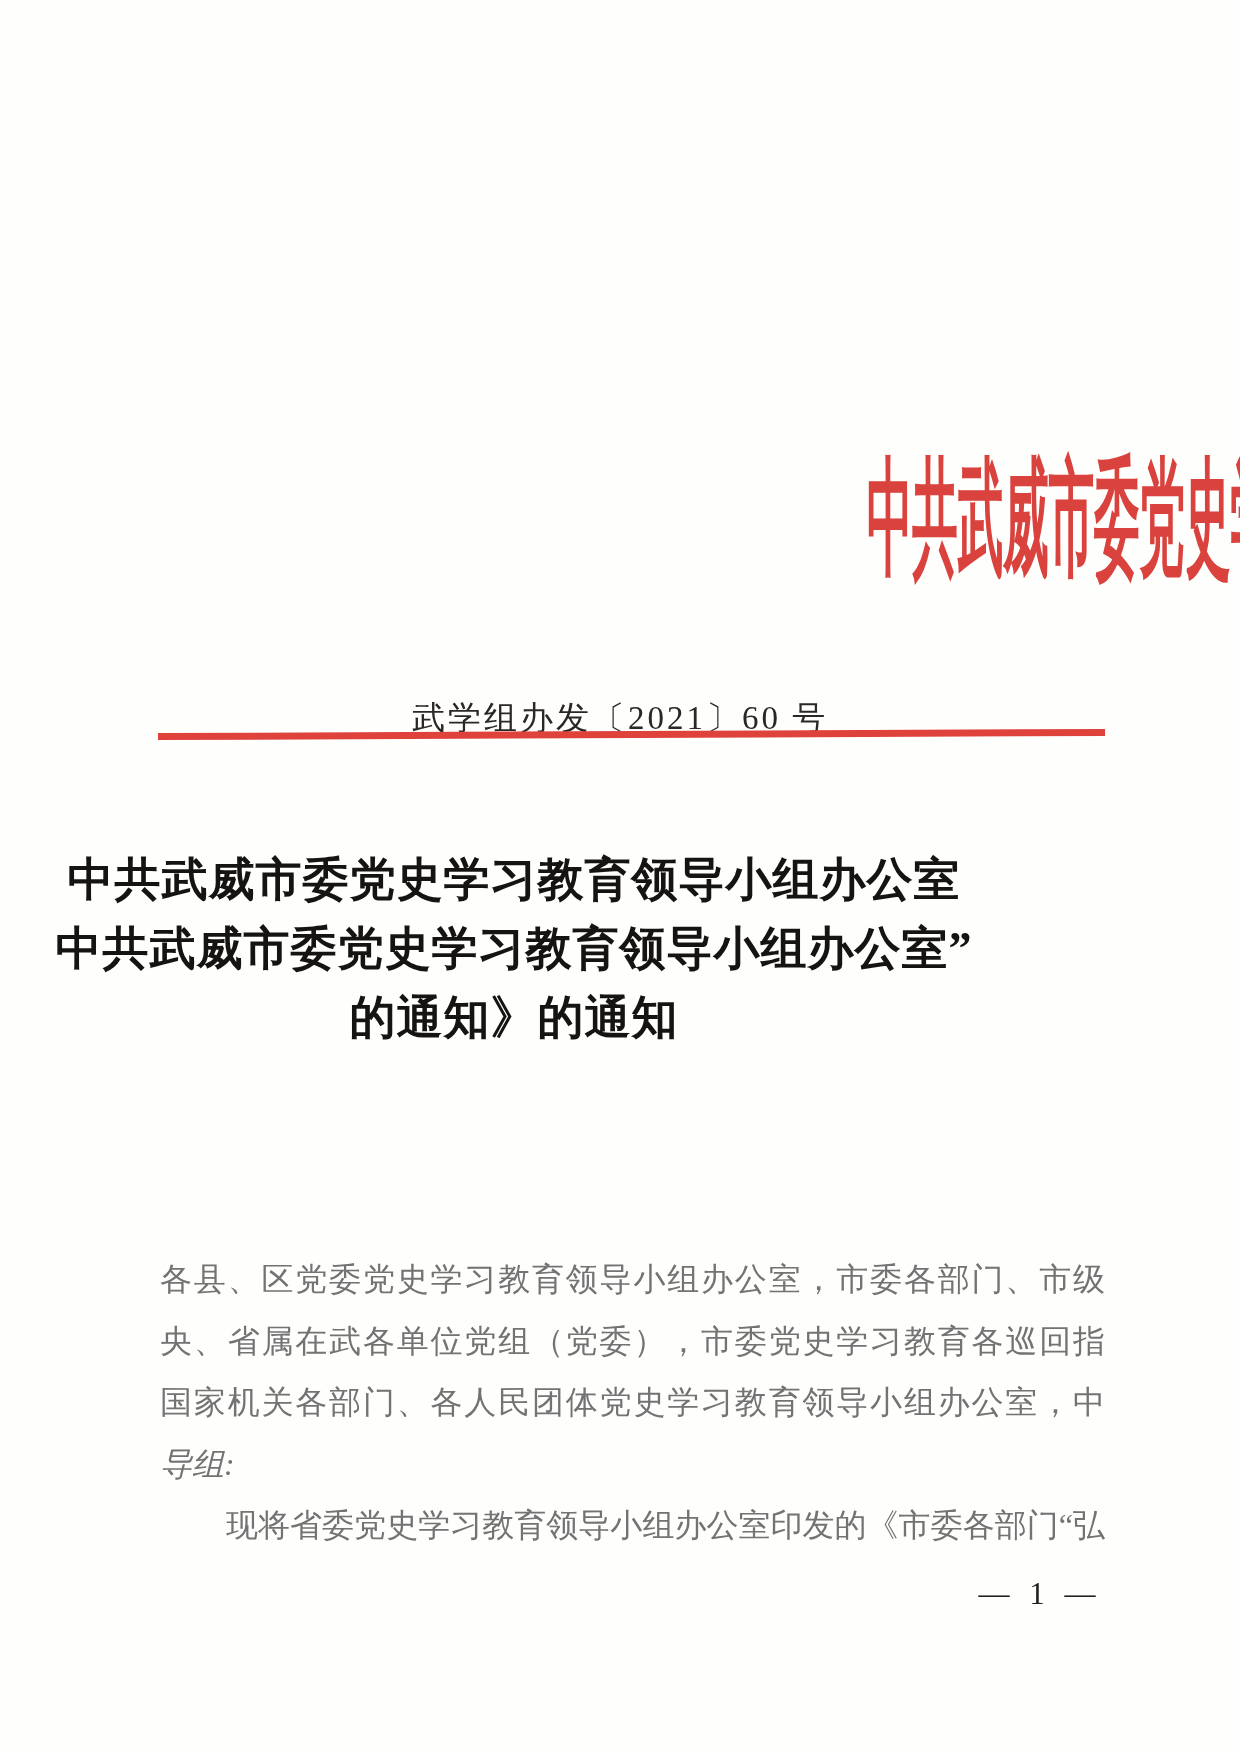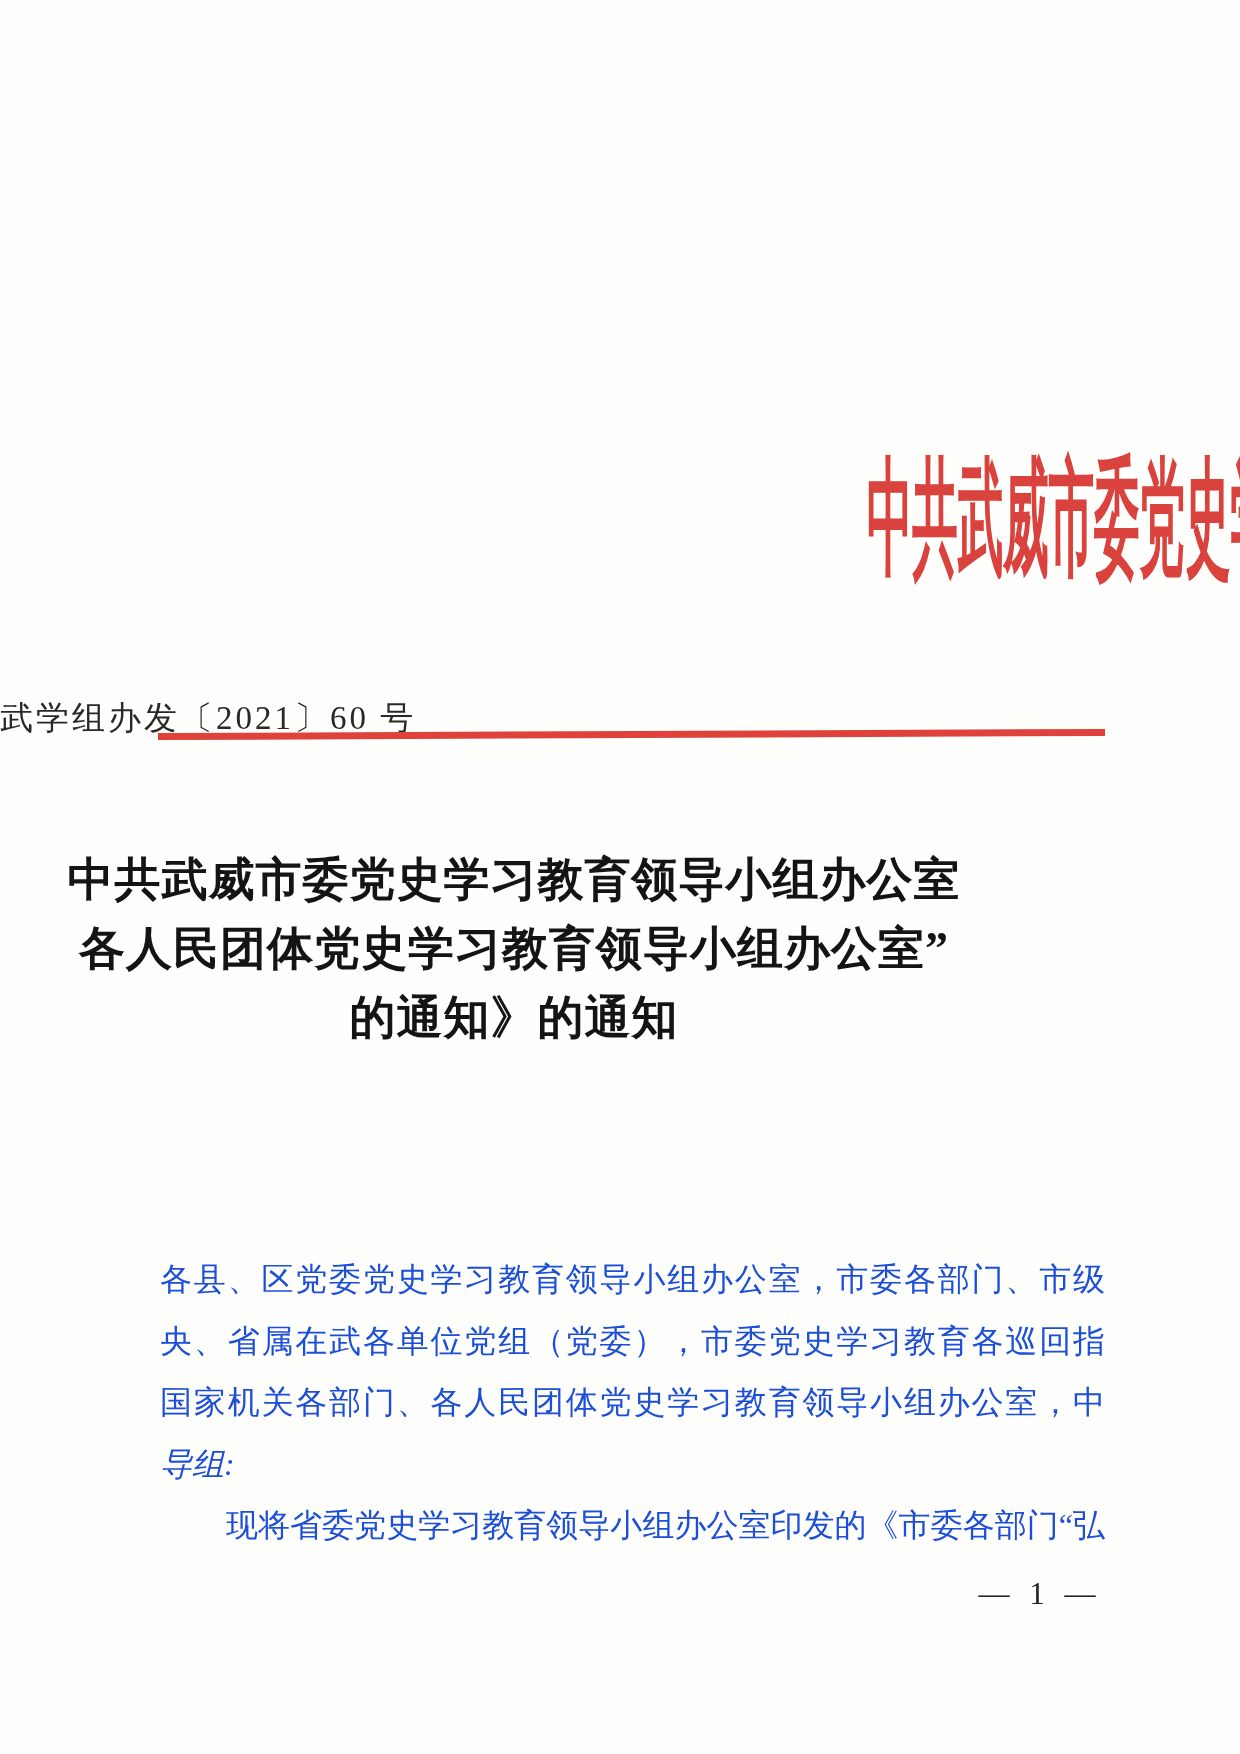--- a/index.html
+++ b/index.html
@@ -38,20 +38,21 @@
     display: inline-block;
     transform: scaleX(0.355);
     transform-origin: 50% 50%;
   }
   
   .doc-number {
     position: absolute;
     top: 696px;
     left: 0;
     width: 1240px;
+    text-align: center;
     font-size: 33px;
     letter-spacing: 3px;
     color: #2a2724;
   }
   
   .red-rule {
     position: absolute;
     top: 731px;
     left: 158px;
     width: 947px;
@@ -73,21 +74,21 @@
     color: #161412;
   }
   
   .body-block {
     position: absolute;
     top: 1249px;
     left: 160px;
     width: 945px;
     font-size: 32px;
     line-height: 61.5px;
-    color: #1d4ed8;
+    color: #737373;
   }
   .body-line {
     text-align: justify;
     text-align-last: justify;
   }
   .body-line.short {
     text-align: left;
     text-align-last: left;
     font-style: italic;
   }
@@ -115,21 +116,21 @@
   <div class="banner">
     <span class="banner-inner">中共武威市委党史学习教育领导小组办公室文件</span>
   </div>
 
   <div class="doc-number">武学组办发〔2021〕60 号</div>
 
   <div class="red-rule"></div>
 
   <div class="title-block">
     <div>中共武威市委党史学习教育领导小组办公室</div>
-    <div>各人民团体党史学习教育领导小组办公室”</div>
+    <div>中共武威市委党史学习教育领导小组办公室”</div>
     <div>的通知》的通知</div>
   </div>
 
   <div class="body-block">
     <div class="body-line">各县、区党委党史学习教育领导小组办公室，市委各部门、市级</div>
     <div class="body-line">央、省属在武各单位党组（党委），市委党史学习教育各巡回指</div>
     <div class="body-line">国家机关各部门、各人民团体党史学习教育领导小组办公室，中</div>
     <div class="body-line short">导组:</div>
     <div class="body-line indent">现将省委党史学习教育领导小组办公室印发的《市委各部门“弘</div>
   </div>

